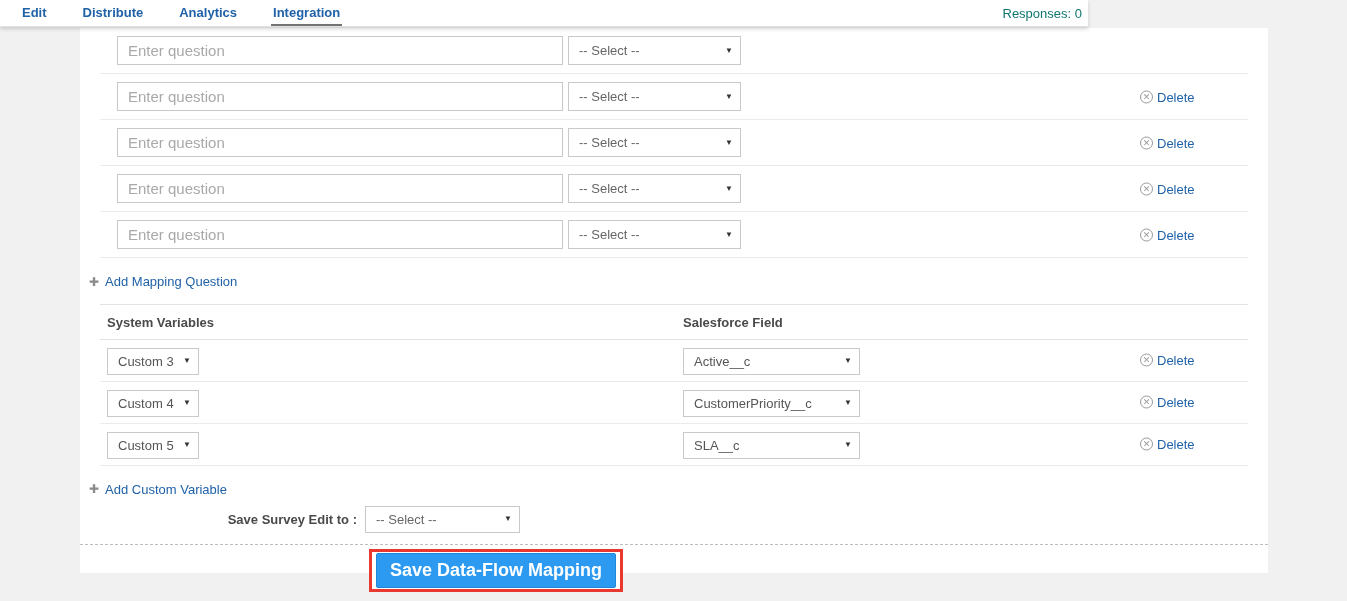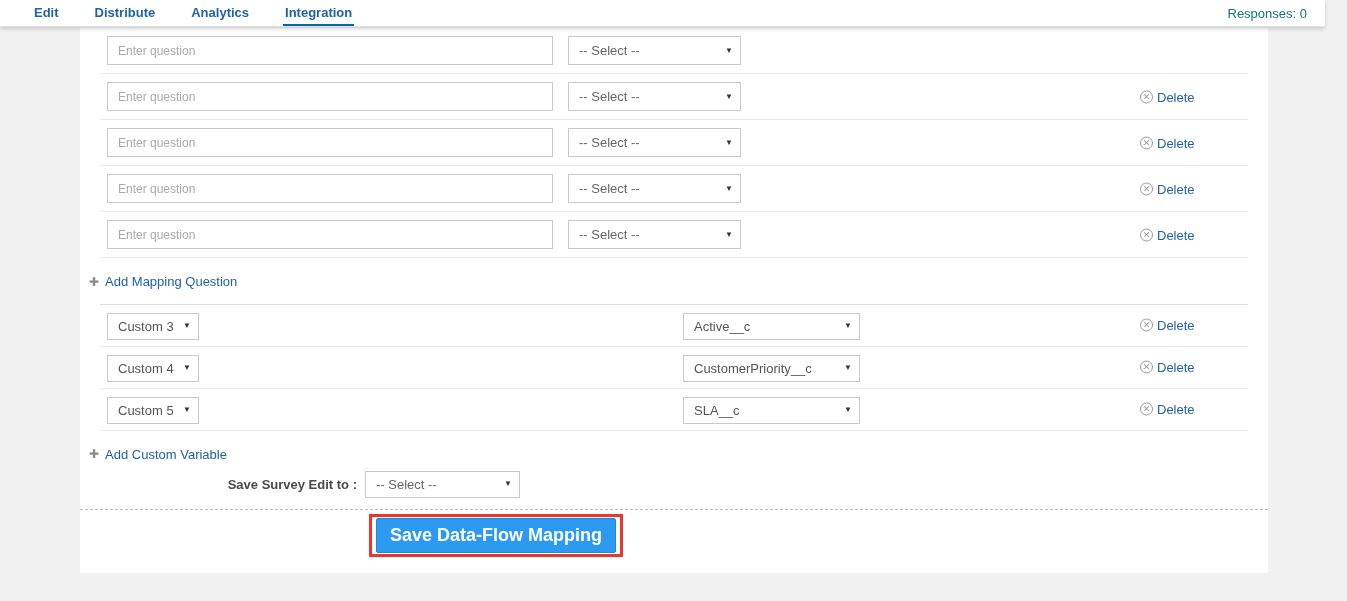--- a/index.html
+++ b/index.html
@@ -5,52 +5,52 @@
   * { margin:0; padding:0; box-sizing:border-box; }
   html,body { width:1347px; height:601px; }
   body {
     background:#f1f1f2;
     font-family:"Liberation Sans", sans-serif;
     overflow:hidden;
     position:relative;
   }
   
   .navbar {
-    position:absolute; top:0; left:0; width:1325px; height:27px;
+    position:absolute; top:0; left:0; width:1088px; height:27px;
     background:#ffffff;
     border-bottom:1px solid #e2e2e2;
     box-shadow:0 2px 4px rgba(0,0,0,.16);
     display:flex; align-items:stretch;
-    padding:0 16px; z-index:5;
+    padding:0 4px; z-index:5;
   }
   .nav-item {
     display:flex; align-items:center;
     margin:0 16px; padding:0 2px;
     color:#2062a8; font-size:13px; font-weight:bold;
     cursor:pointer; border-bottom:2px solid transparent;
   }
-  .nav-item.active { border-bottom:2px solid #0369a1; }
+  .nav-item.active { border-bottom:2px solid #737373; }
   .nav-spacer { flex:1; }
   .nav-responses {
     display:flex; align-items:center;
     color:#0f766e; font-size:13px; margin-right:2px;
   }
   
   .panel {
     position:absolute; left:80px; top:28px;
     width:1188px; height:545px; background:#ffffff;
   }
   
   .q-rows { margin:0 20px; }
   .q-row { position:relative; height:46px; border-bottom:1px solid #ebebeb; }
   .q-input {
-    position:absolute; left:7px; top:8px; width:446px; height:29px;
+    position:absolute; left:17px; top:8px; width:446px; height:29px;
     border:1px solid #c9c9c9; background:#fff;
     font-family:"Liberation Sans", sans-serif;
-    font-size:12px; color:#555; padding:12px 10px; outline:none;
+    font-size:15px; color:#555; padding:12px 10px; outline:none;
   }
   .q-input::placeholder { color:#a9a9a9; opacity:1; }
   
   .sel {
     position:absolute; background:#fff; border:1px solid #c9c9c9;
     display:flex; align-items:center;
     font-size:13px; color:#666;
     padding:0 22px 0 10px; cursor:pointer; white-space:nowrap; overflow:hidden;
   }
   .sel .caret {
@@ -184,20 +184,24 @@
   </div>
 
   
   <a class="add-link">
     <span class="plus-icon">✚</span>
     <span>Add Mapping Question</span>
   </a>
 
   
   <div class="var-section">
+    <div class="var-header">
+      <span class="vh-system">System Variables</span>
+      <span class="vh-salesforce">Salesforce Field</span>
+    </div>
 
     <div class="var-row">
       <div class="sel sys-sel">
         <span>Custom 3</span>
         <span class="caret">▼</span>
       </div>
       <div class="sel sf-sel">
         <span>Active__c</span>
         <span class="caret">▼</span>
       </div>

